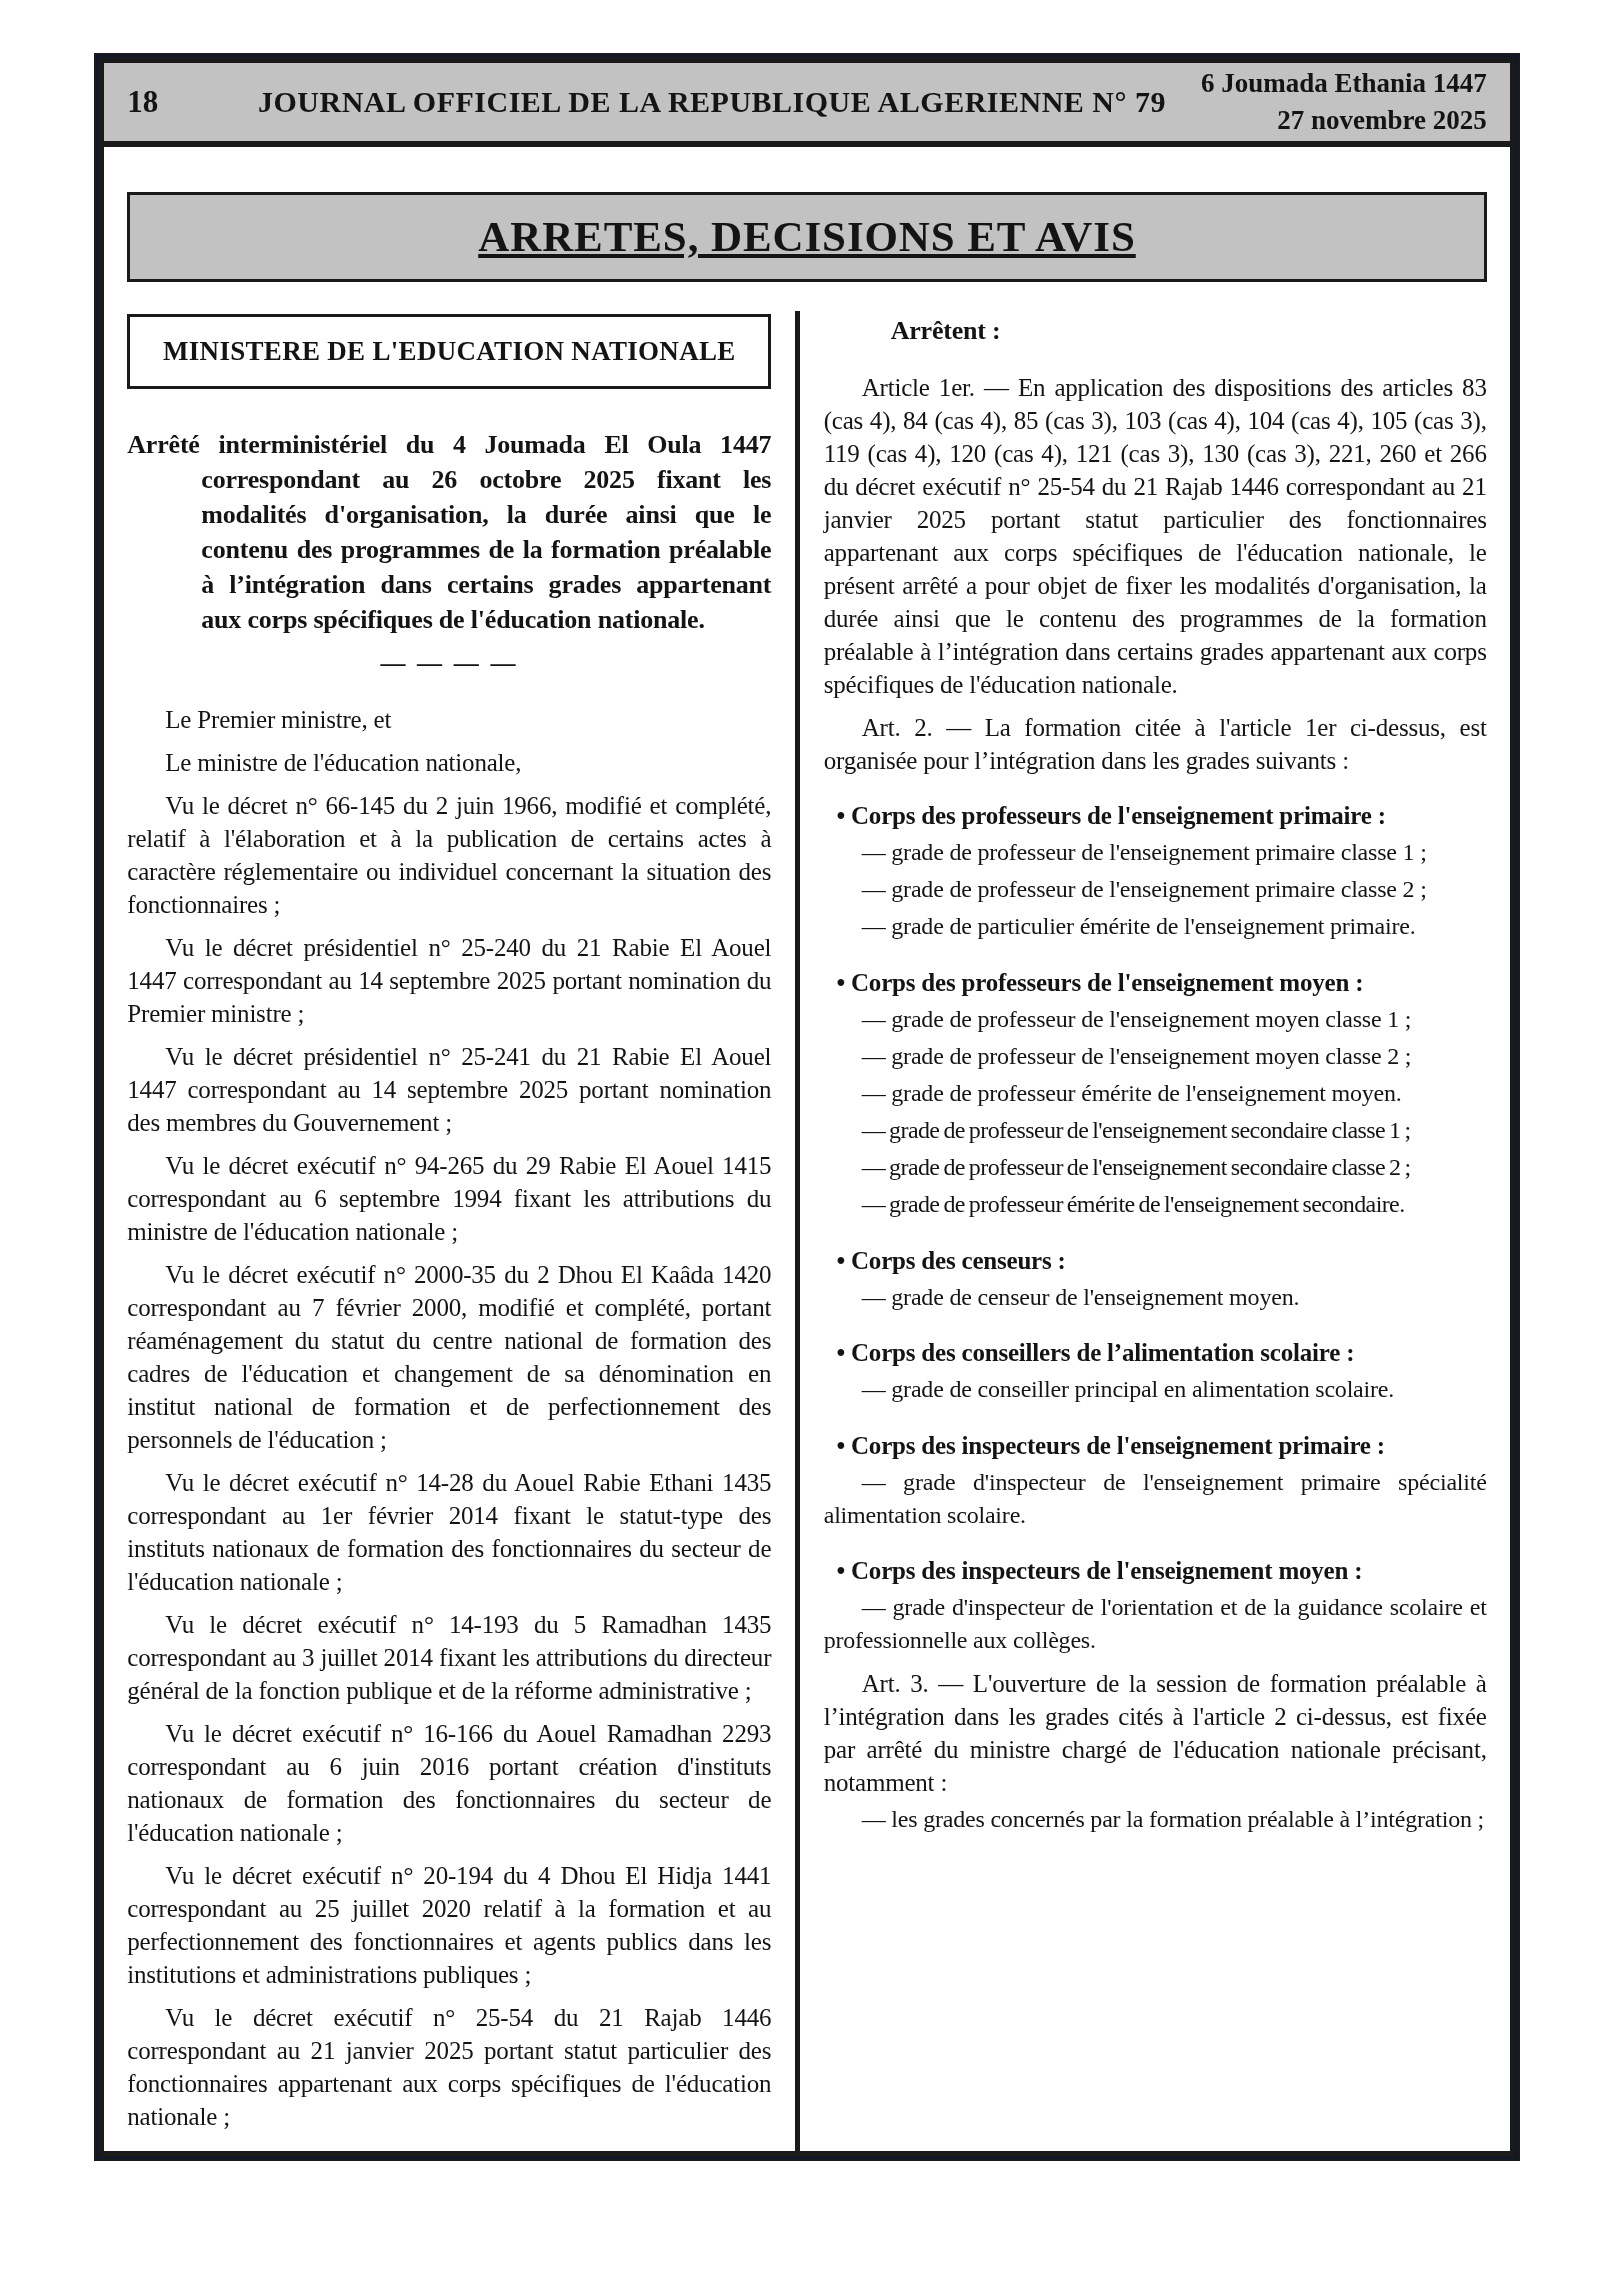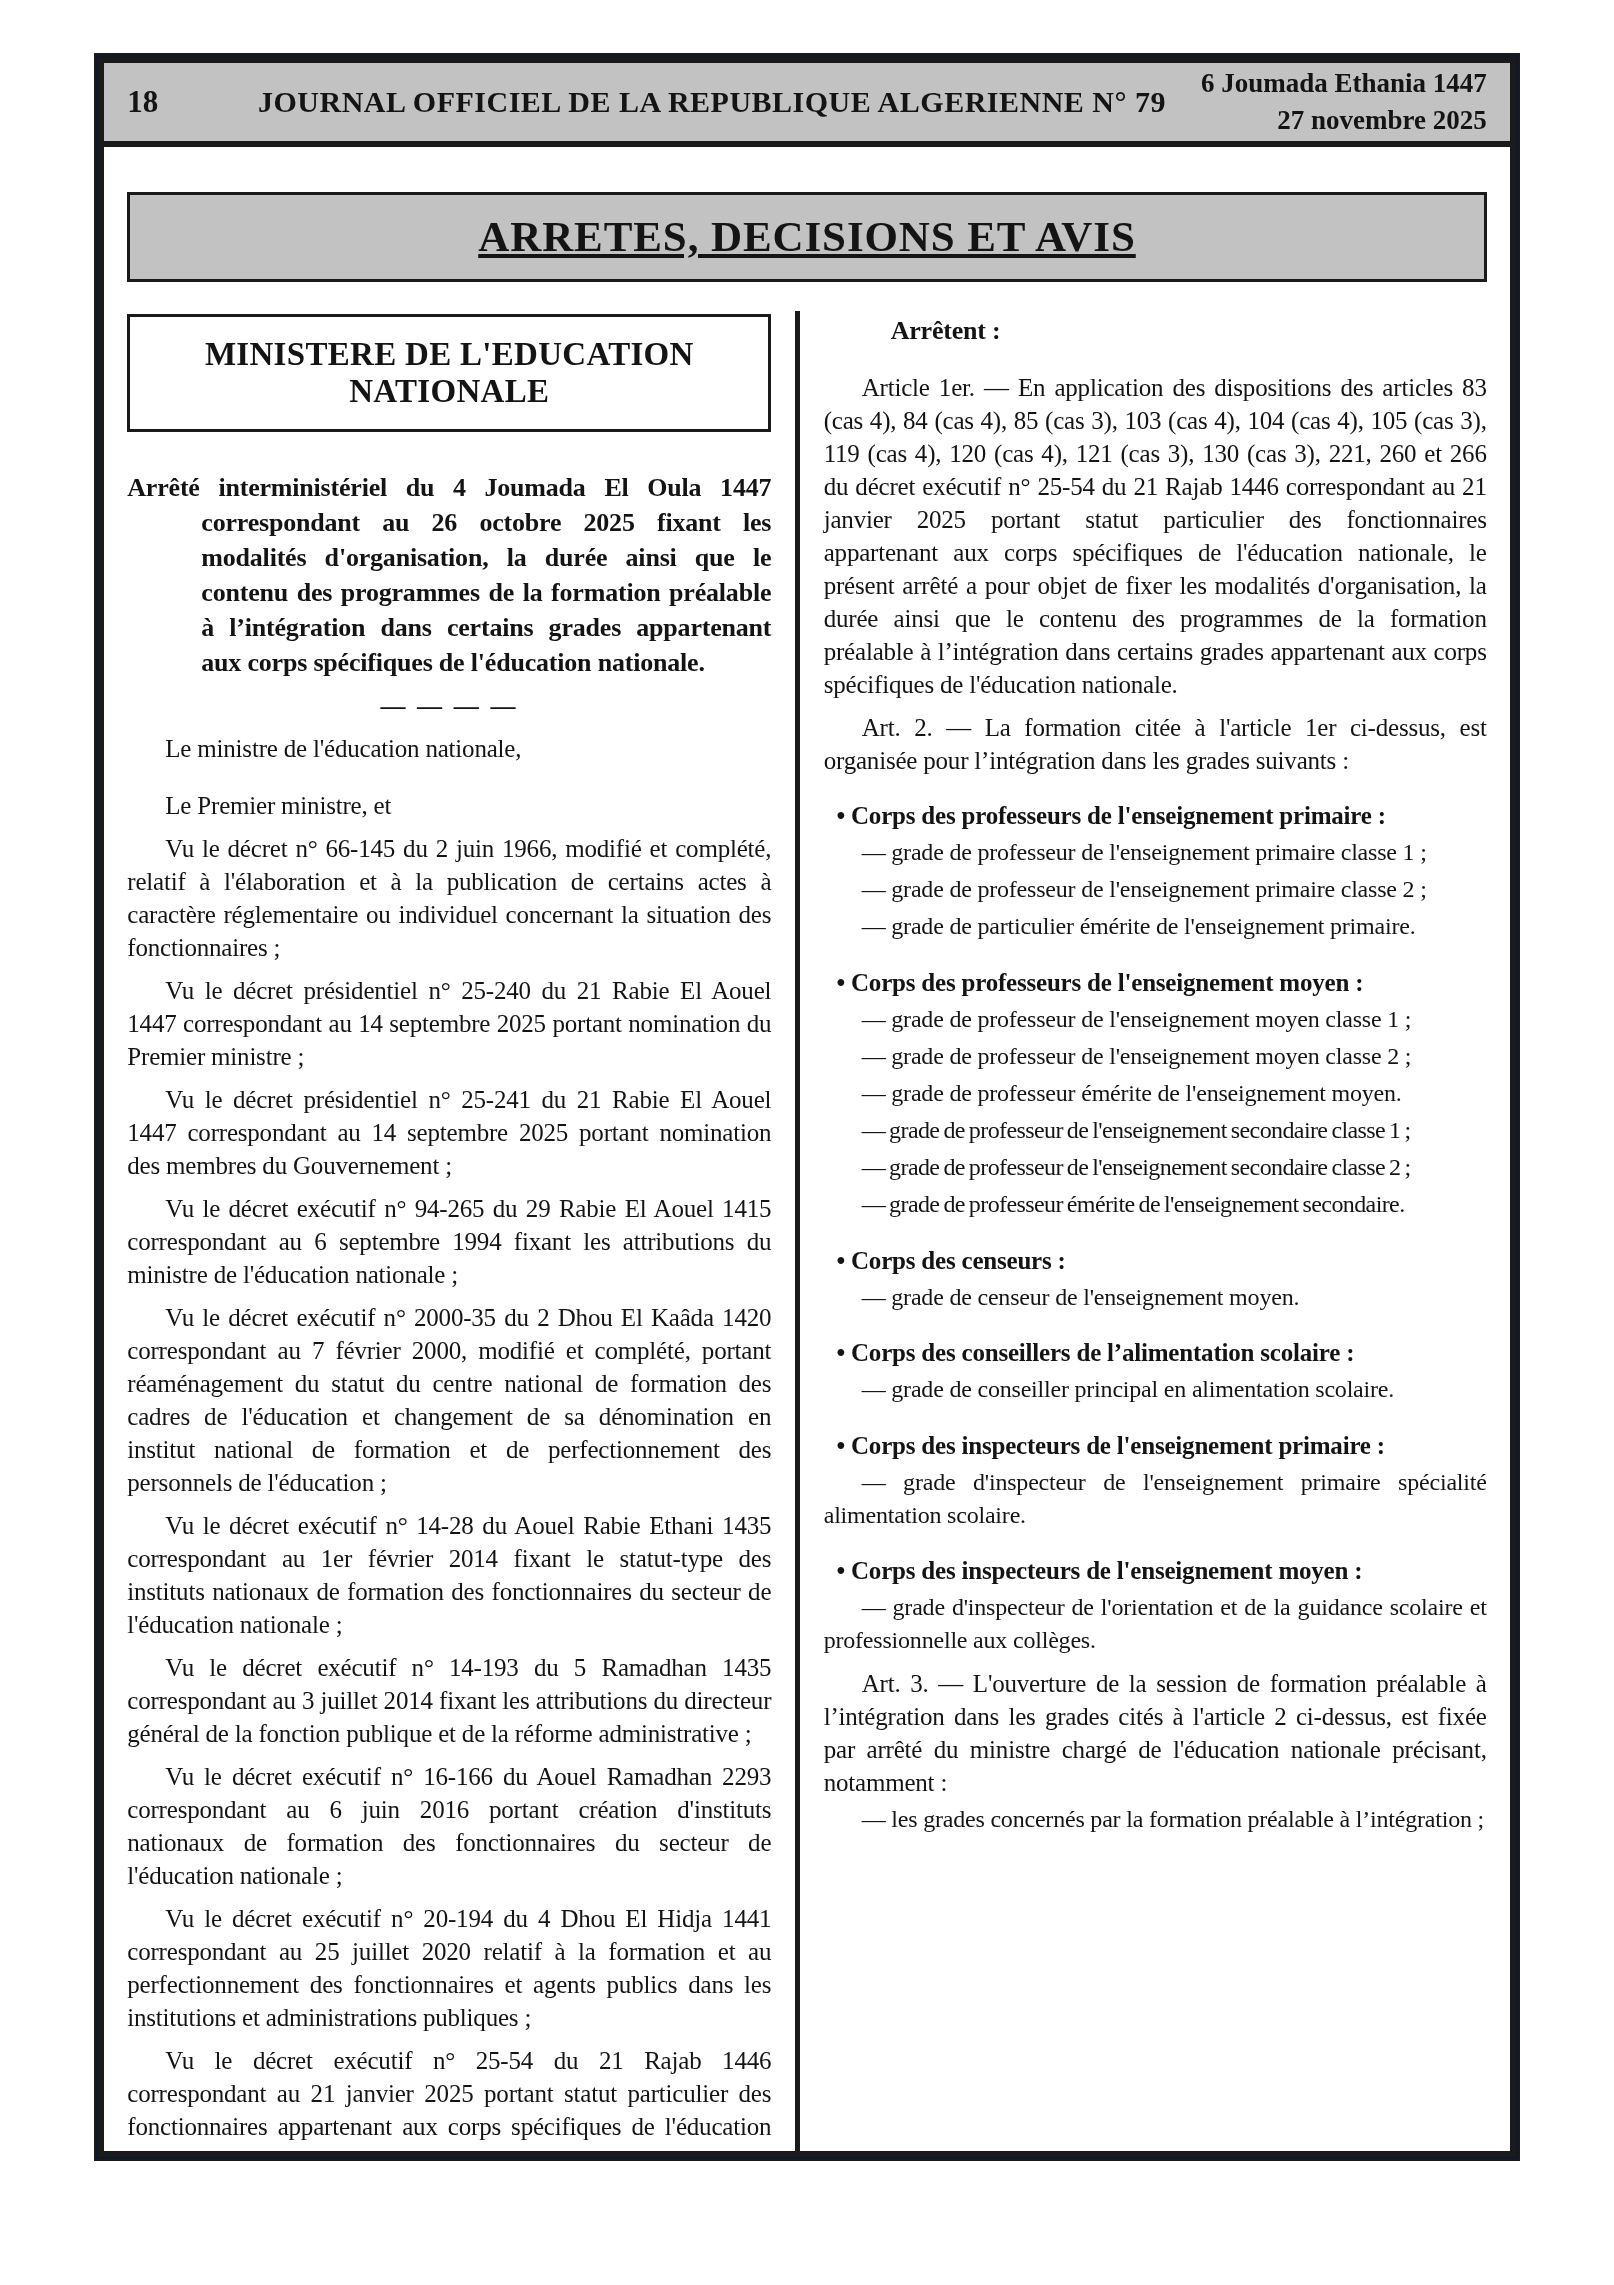--- a/index.html
+++ b/index.html
@@ -21,21 +21,21 @@
           display:flex;align-items:center;justify-content:center;font-weight:bold;
           font-size:43px;letter-spacing:0.9px;box-sizing:border-box;flex:0 0 auto;text-decoration:underline;}
 
   .columns{display:flex;flex:1;margin-top:29px;padding-left:23.5px;overflow:hidden;}
   .col-left{width:644px;flex:0 0 auto;}
   .col-divider{width:5.4px;background:#1a1a1a;margin:0 23.5px;flex:0 0 auto;}
   .col-right{flex:1;margin-right:23.5px;min-width:0;}
 
   p{margin:0;font-size:25px;line-height:33px;text-align:justify;letter-spacing:-0.2px;}
 
-  .ministry-box{border:3.6px solid #1a1a1a;text-align:center;font-weight:bold;font-size:33px;
+  .ministry-box{border:3.6px solid #1a1a1a;text-align:center;font-weight:bold;font-size:27px;
                 padding:19px 0;margin:3.6px 0 0;letter-spacing:0.3px;}
   .decree-title{font-weight:bold;font-size:26px;line-height:35px;margin-top:38px;
                 padding-left:74px;text-indent:-74px;}
   .sep{text-align:center;font-weight:bold;font-size:25px;margin-top:9px;letter-spacing:2.7px;text-indent:0;}
   .p-std{text-indent:38px;margin-top:10px;}
   .first-gap{margin-top:23.5px;}
 
   .arretent{font-weight:bold;font-size:26px;text-indent:67px;text-align:left;margin-top:3.6px;}
   .h-corps{font-weight:bold;font-size:25px;text-indent:12.7px;text-align:left;margin-top:22.6px;letter-spacing:-0.2px;}
   .dash{text-indent:38px;margin-top:4px;font-size:24px;}
@@ -57,22 +57,22 @@
     </div>
 
     <div class="banner">ARRETES, DECISIONS ET AVIS</div>
 
     <div class="columns">
 
       <div class="col-left">
         <div class="ministry-box">MINISTERE DE L'EDUCATION NATIONALE</div>
         <p class="decree-title">Arrêté interministériel du 4 Joumada El Oula 1447 correspondant au 26 octobre 2025 fixant les modalités d'organisation, la durée ainsi que le contenu des programmes de la formation préalable à l’intégration dans certains grades appartenant aux corps spécifiques de l'éducation nationale.</p>
         <p class="sep">— — — —</p>
+        <p class="p-std first-gap">Le Premier ministre, et</p>
         <p class="p-std">Le ministre de l'éducation nationale,</p>
-        <p class="p-std first-gap">Le Premier ministre, et</p>
         <p class="p-std">Vu le décret n° 66-145 du 2 juin 1966, modifié et complété, relatif à l'élaboration et à la publication de certains actes à caractère réglementaire ou individuel concernant la situation des fonctionnaires ;</p>
         <p class="p-std">Vu le décret présidentiel n° 25-240 du 21 Rabie El Aouel 1447 correspondant au 14 septembre 2025 portant nomination du Premier ministre ;</p>
         <p class="p-std">Vu le décret présidentiel n° 25-241 du 21 Rabie El Aouel 1447 correspondant au 14 septembre 2025 portant nomination des membres du Gouvernement ;</p>
         <p class="p-std">Vu le décret exécutif n° 94-265 du 29 Rabie El Aouel 1415 correspondant au 6 septembre 1994 fixant les attributions du ministre de l'éducation nationale ;</p>
         <p class="p-std">Vu le décret exécutif n° 2000-35 du 2 Dhou El Kaâda 1420 correspondant au 7 février 2000, modifié et complété, portant réaménagement du statut du centre national de formation des cadres de l'éducation et changement de sa dénomination en institut national de formation et de perfectionnement des personnels de l'éducation ;</p>
         <p class="p-std">Vu le décret exécutif n° 14-28 du Aouel Rabie Ethani 1435 correspondant au 1er février 2014 fixant le statut-type des instituts nationaux de formation des fonctionnaires du secteur de l'éducation nationale ;</p>
         <p class="p-std">Vu le décret exécutif n° 14-193 du 5 Ramadhan 1435 correspondant au 3 juillet 2014 fixant les attributions du directeur général de la fonction publique et de la réforme administrative ;</p>
         <p class="p-std">Vu le décret exécutif n° 16-166 du Aouel Ramadhan 2293 correspondant au 6 juin 2016 portant création d'instituts nationaux de formation des fonctionnaires du secteur de l'éducation nationale ;</p>
         <p class="p-std">Vu le décret exécutif n° 20-194 du 4 Dhou El Hidja 1441 correspondant au 25 juillet 2020 relatif à la formation et au perfectionnement des fonctionnaires et agents publics dans les institutions et administrations publiques ;</p>
         <p class="p-std">Vu le décret exécutif n° 25-54 du 21 Rajab 1446 correspondant au 21 janvier 2025 portant statut particulier des fonctionnaires appartenant aux corps spécifiques de l'éducation nationale ;</p>

